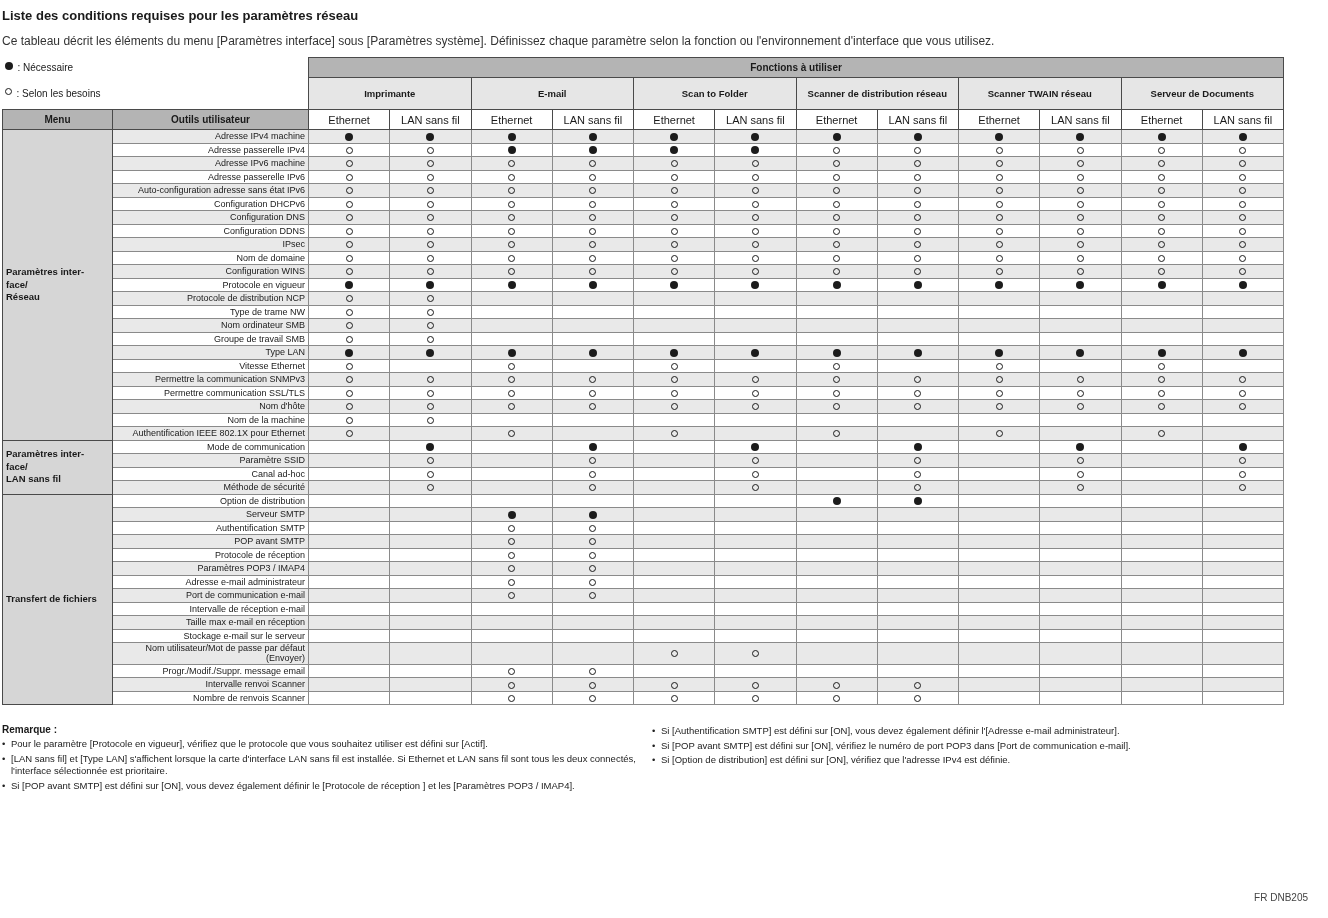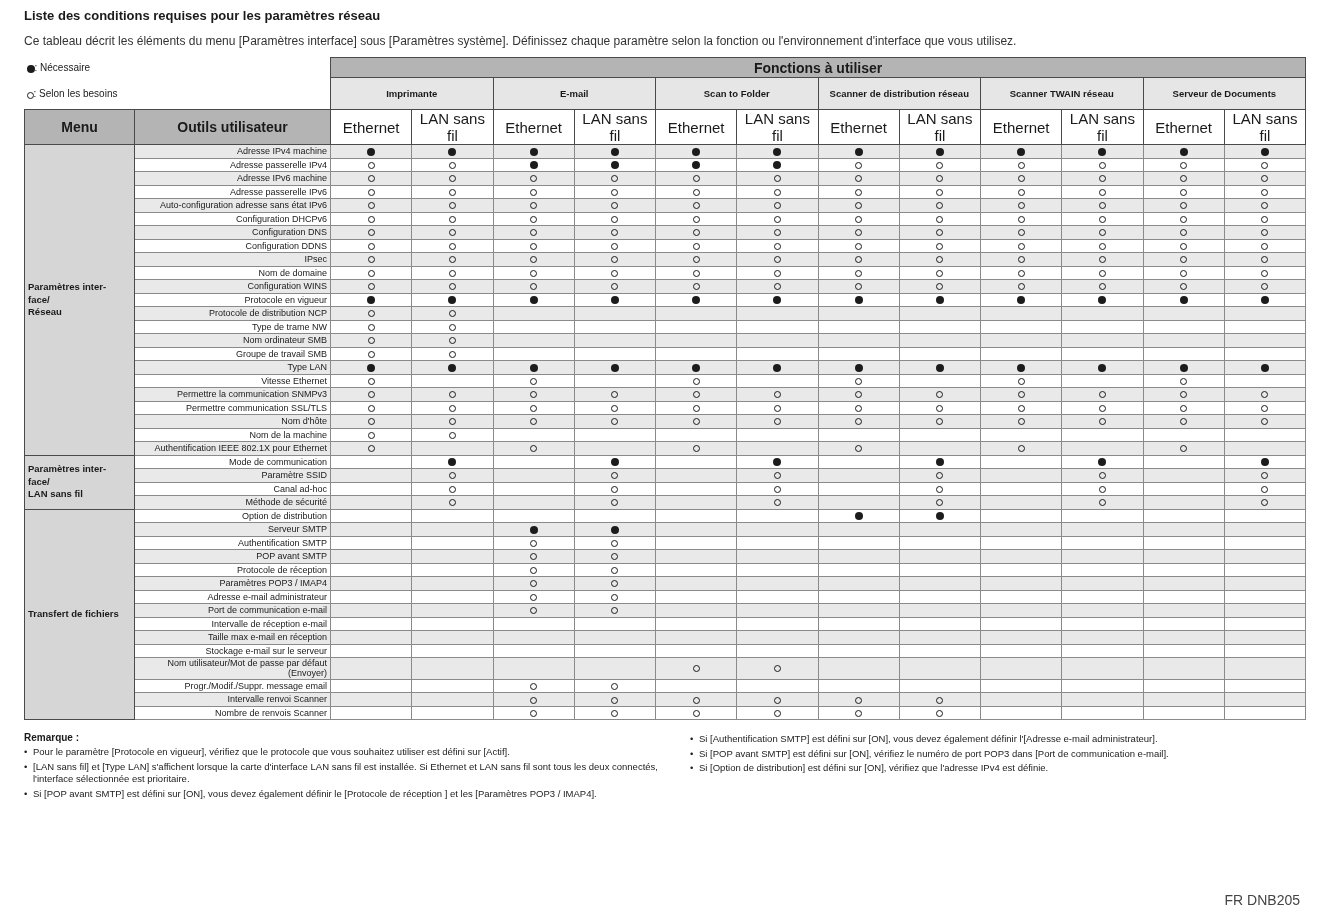--- a/index.html
+++ b/index.html
@@ -14,55 +14,55 @@
   *{box-sizing:border-box}
   html,body{margin:0;padding:0}
   body{
     width:1328px;height:918px;
     background:#fff;
     font-family:"Liberation Sans",sans-serif;
     color:#1a1a1a;
     position:relative;
     overflow:hidden;
   }
-  .content{padding:8px 14px 0 24px}
+  .content{padding:8px 14px 0 2px}
   .page-title{font-size:13px;font-weight:bold;margin:0 0 11px 0}
   .intro{font-size:12px;margin:0 0 9px 0;color:#333}
 
   table.req{border-collapse:collapse;table-layout:fixed;width:1281px}
   col.c-menu{width:110px}
   col.c-tools{width:196px}
   col.c-data{width:81.25px}
 
   th,td{padding:0 3px;font-size:9px;vertical-align:middle}
   td.blank{border:none;background:#fff;padding:0 0 0 2px}
-  .legend-line{display:flex;align-items:flex-end;font-size:10px}
-
-  th.hdr-dark{background:var(--header-gray);border:1px solid var(--line-dark);font-weight:bold;font-size:14px;height:20px;text-align:center}
+  .legend-line{display:flex;align-items:flex-start;gap:5px;font-size:10px}
+
+  th.hdr-dark{background:var(--header-gray);border:1px solid var(--line-dark);font-weight:bold;font-size:10px;height:20px;text-align:center}
   th.hdr-group{background:var(--group-gray);border:1px solid var(--line-dark);font-weight:bold;font-size:9.5px;height:32px;text-align:center}
-  th.hdr-if{background:#fff;border:1px solid var(--line-dark);font-weight:normal;font-size:15px;height:20px;text-align:center}
+  th.hdr-if{background:#fff;border:1px solid var(--line-dark);font-weight:normal;font-size:11px;height:20px;text-align:center}
 
   tbody td{border:1px solid var(--line);height:13.5px}
   tbody tr:nth-child(odd){background:var(--stripe)}
   td.menu-cell{background:var(--menu-gray);font-weight:bold;text-align:left;font-size:9.5px;border:1px solid var(--line-dark);line-height:1.3}
   td.label-cell{text-align:right;line-height:1.15}
   td.dot-cell{text-align:center}
   tr.group-start td{border-top:1.5px solid #3d3d3d}
 
   .sym{display:inline-block;vertical-align:middle;border-radius:50%}
   .sym.filled{width:8px;height:8px;background:var(--symbol)}
   .sym.open{width:7px;height:7px;border:1.4px solid var(--symbol);background:transparent}
 
-  .notes{display:flex;gap:26px;margin-top:12px;width:1281px}
+  .notes{display:flex;gap:10px;margin-top:19px;width:1281px}
   .notes-left{width:640px;flex:none}
   .notes-right{flex:1;padding-top:1px}
   .notes-title{font-weight:bold;font-size:10px;margin:0 0 3px 0}
   .note{display:flex;font-size:9.5px;line-height:1.32;margin-bottom:2px;color:#222}
   .note .bullet{width:9px;flex:none}
-  .footer-code{position:absolute;top:892px;right:28px;font-size:14px;color:#444}
+  .footer-code{position:absolute;top:892px;right:20px;font-size:10px;color:#444}
 </style>
 </head>
 <body>
 
 <div class="content">
   <h1 class="page-title">Liste des conditions requises pour les paramètres réseau</h1>
   <p class="intro">Ce tableau décrit les éléments du menu [Paramètres interface] sous [Paramètres système]. Définissez chaque paramètre selon la fonction ou l'environnement d'interface que vous utilisez.</p>
 
   <table class="req">
     <colgroup>

